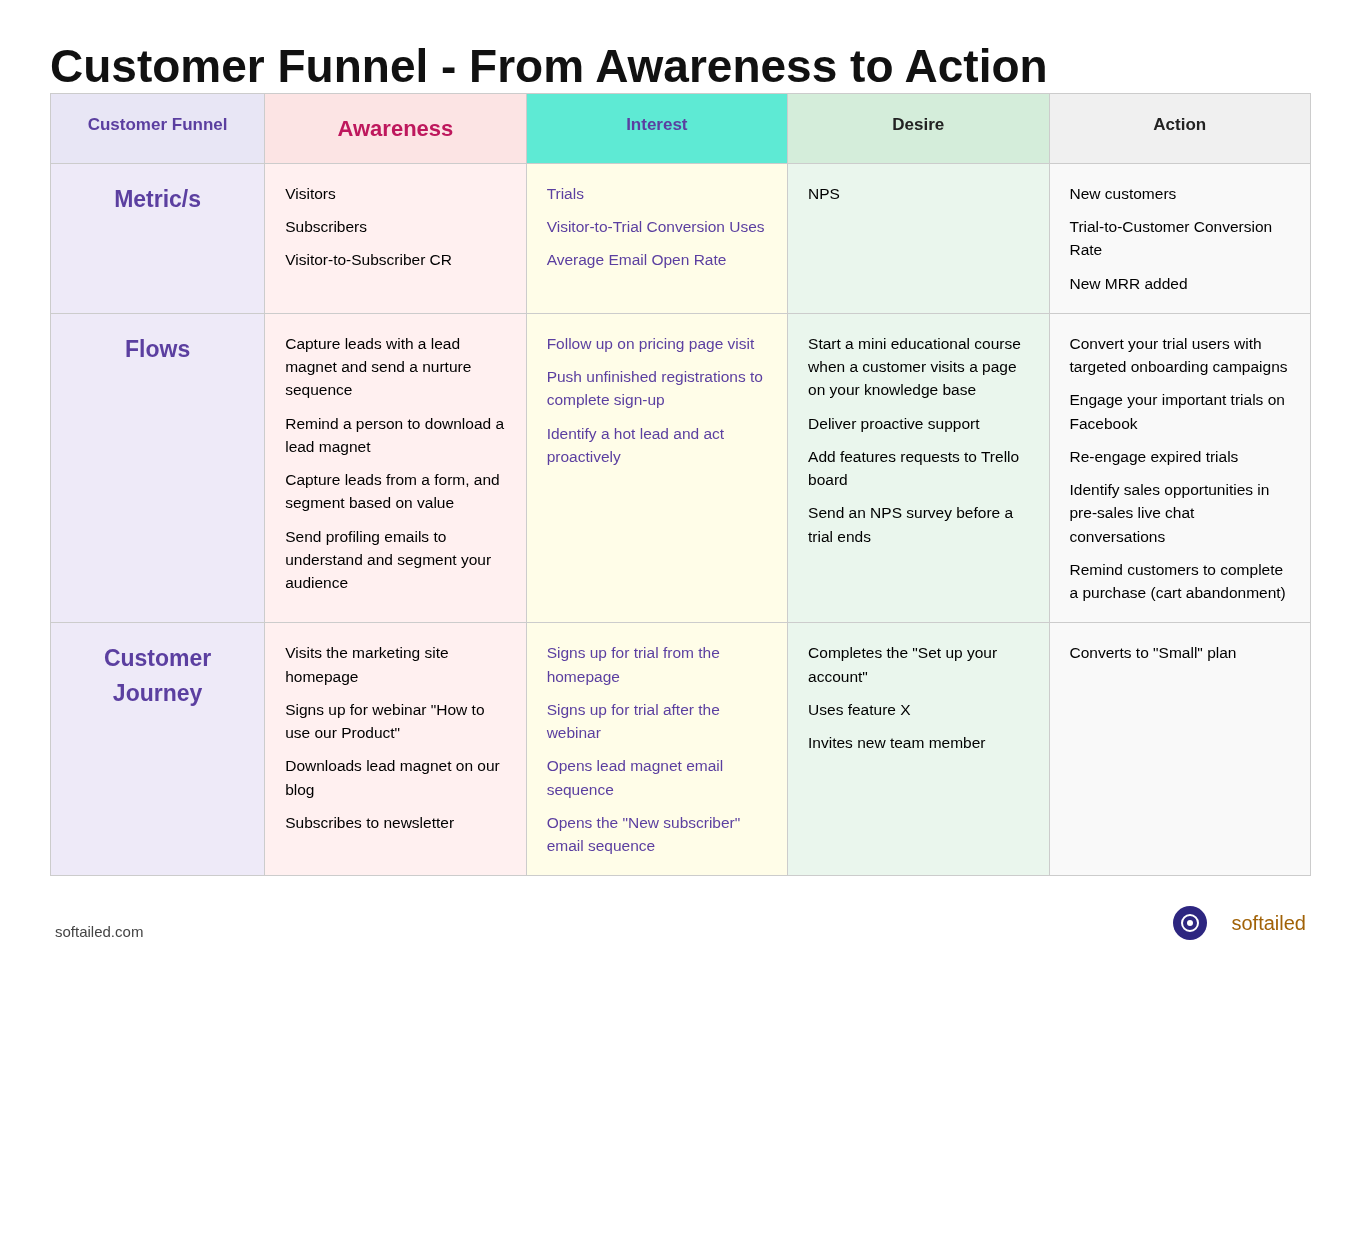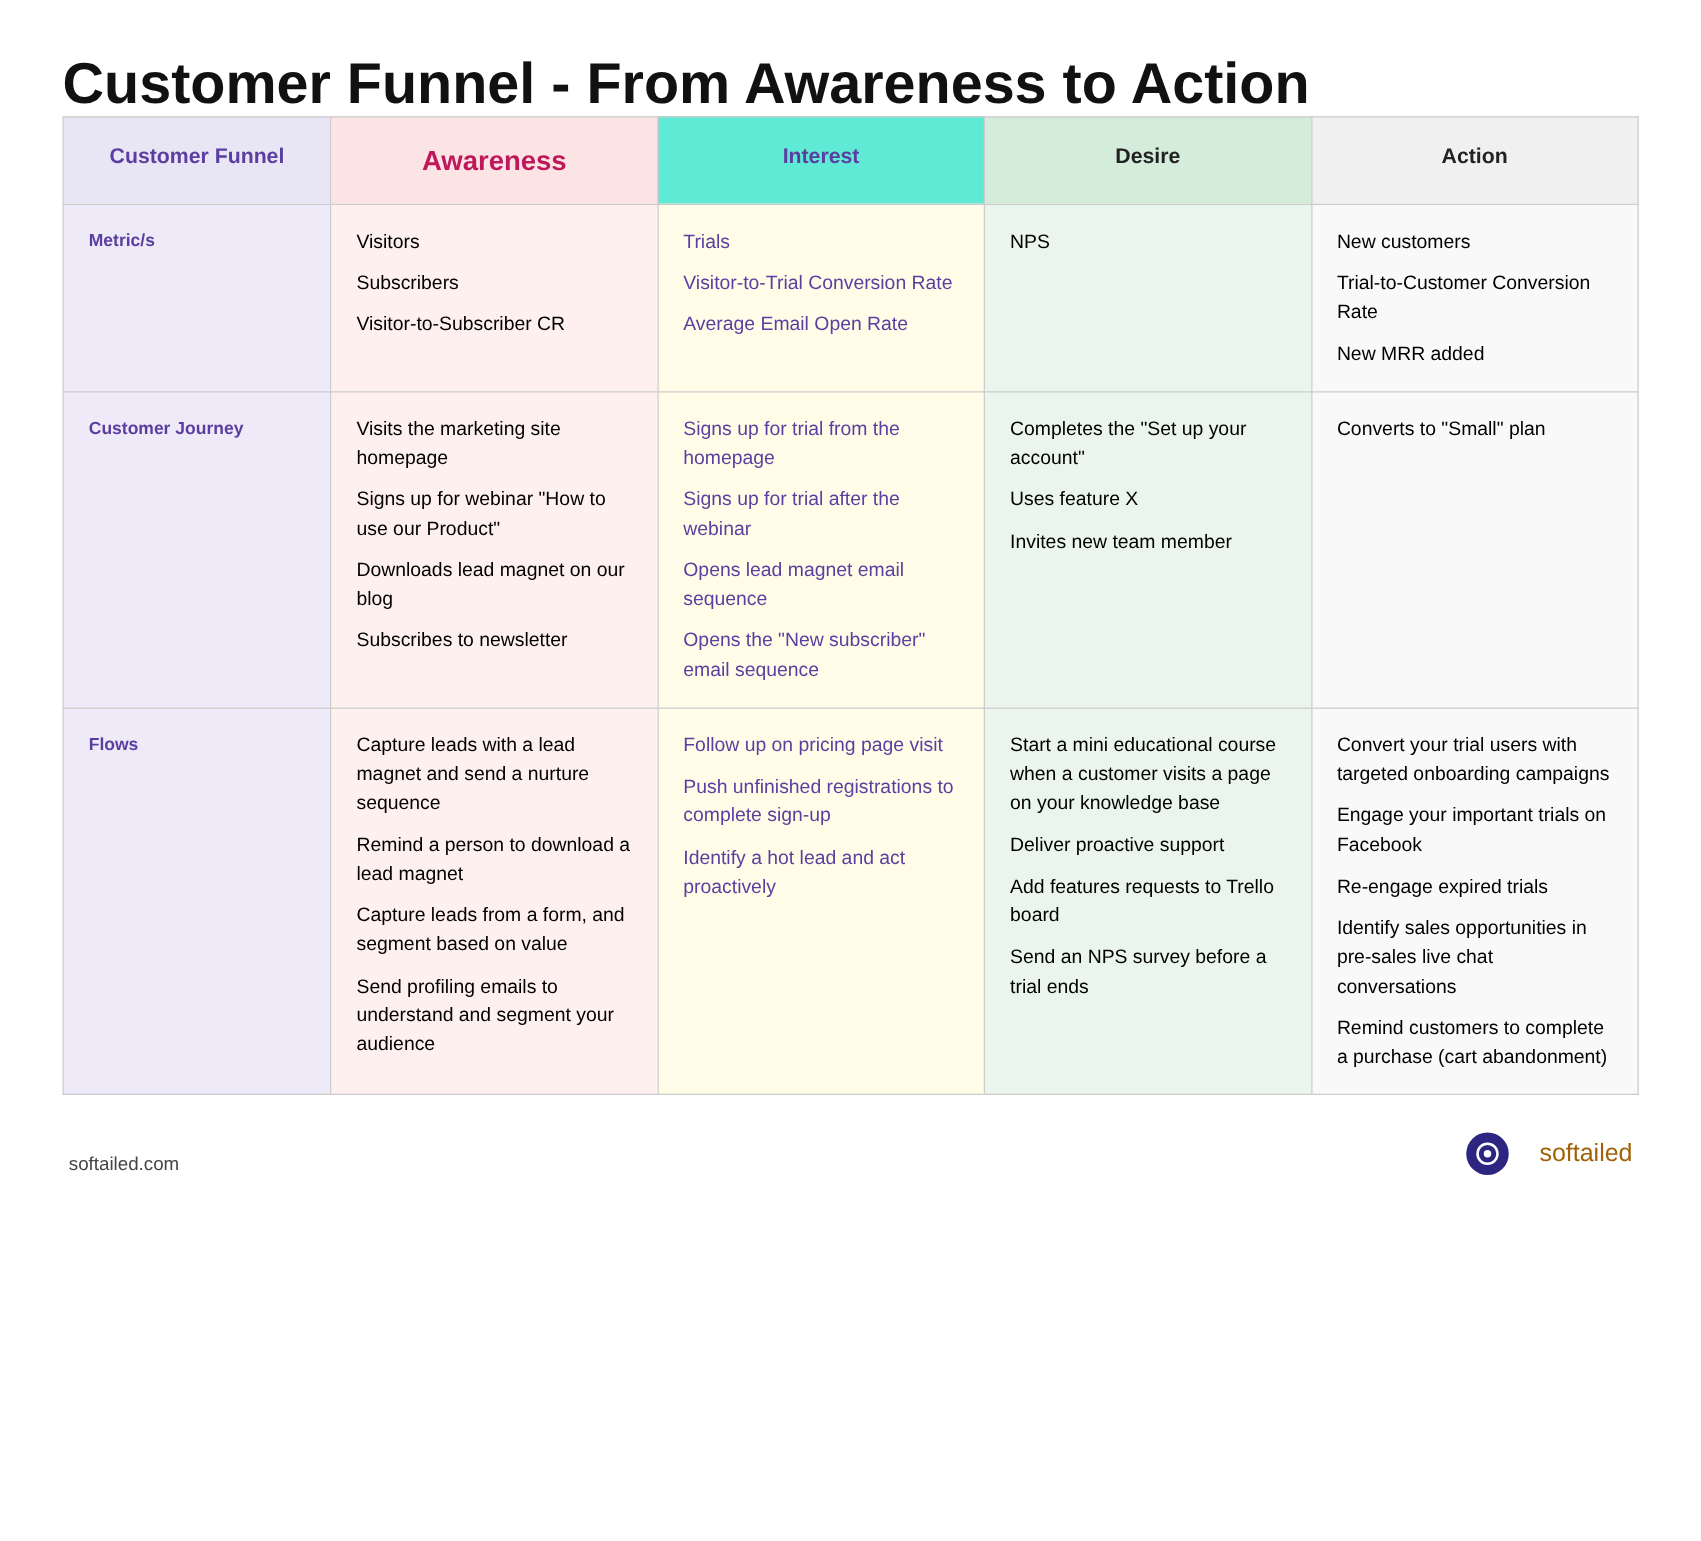--- a/index.html
+++ b/index.html
@@ -65,21 +65,22 @@
       font-weight: 900;
       font-size: 17px;
       color: #222;
     }
 
     
     .row-label {
       background: #eeeaf8;
       color: #5b3fa0;
       font-weight: 700;
-      font-size: 14px;
+      font-size: 23px;
+      text-align: center;
     }
 
     
     .cell-awareness { background: #fff0f0; }
     .cell-interest { background: #fffde8; color: #5b3fa0; font-weight: 500; }
     .cell-desire { background: #eaf6ed; }
     .cell-action { background: #f9f9f9; }
 
     
     .cell-list-item {
@@ -147,30 +148,57 @@
   <tbody id="table-body">
   <tr>
         <td class="row-label">Metric/s</td>
         <td class="cell-awareness">
           <span class="cell-list-item">Visitors</span>
           <span class="cell-list-item">Subscribers</span>
           <span class="cell-list-item">Visitor-to-Subscriber CR</span>
         </td>
         <td class="cell-interest">
           <span class="cell-list-item">Trials</span>
-          <span class="cell-list-item">Visitor-to-Trial Conversion Rate</span>
+          <span class="cell-list-item">Visitor-to-Trial Conversion Uses</span>
           <span class="cell-list-item">Average Email Open Rate</span>
         </td>
         <td class="cell-desire">
           <span class="cell-list-item">NPS</span>
         </td>
         <td class="cell-action">
           <span class="cell-list-item">New customers</span>
           <span class="cell-list-item">Trial-to-Customer Conversion Rate</span>
           <span class="cell-list-item">New MRR added</span>
+        </td>
+      </tr>
+      <tr>
+        <td class="row-label">Flows</td>
+        <td class="cell-awareness">
+          <span class="cell-list-item">Capture leads with a lead magnet and send a nurture sequence</span>
+          <span class="cell-list-item">Remind a person to download a lead magnet</span>
+          <span class="cell-list-item">Capture leads from a form, and segment based on value</span>
+          <span class="cell-list-item">Send profiling emails to understand and segment your audience</span>
+        </td>
+        <td class="cell-interest">
+          <span class="cell-list-item">Follow up on pricing page visit</span>
+          <span class="cell-list-item">Push unfinished registrations to complete sign-up</span>
+          <span class="cell-list-item">Identify a hot lead and act proactively</span>
+        </td>
+        <td class="cell-desire">
+          <span class="cell-list-item">Start a mini educational course when a customer visits a page on your knowledge base</span>
+          <span class="cell-list-item">Deliver proactive support</span>
+          <span class="cell-list-item">Add features requests to Trello board</span>
+          <span class="cell-list-item">Send an NPS survey before a trial ends</span>
+        </td>
+        <td class="cell-action">
+          <span class="cell-list-item">Convert your trial users with targeted onboarding campaigns</span>
+          <span class="cell-list-item">Engage your important trials on Facebook</span>
+          <span class="cell-list-item">Re-engage expired trials</span>
+          <span class="cell-list-item">Identify sales opportunities in pre-sales live chat conversations</span>
+          <span class="cell-list-item">Remind customers to complete a purchase (cart abandonment)</span>
         </td>
       </tr>
       <tr>
         <td class="row-label">Customer Journey</td>
         <td class="cell-awareness">
           <span class="cell-list-item">Visits the marketing site homepage</span>
           <span class="cell-list-item">Signs up for webinar "How to use our Product"</span>
           <span class="cell-list-item">Downloads lead magnet on our blog</span>
           <span class="cell-list-item">Subscribes to newsletter</span>
         </td>
@@ -180,47 +208,20 @@
           <span class="cell-list-item">Opens lead magnet email sequence</span>
           <span class="cell-list-item">Opens the "New subscriber" email sequence</span>
         </td>
         <td class="cell-desire">
           <span class="cell-list-item">Completes the "Set up your account"</span>
           <span class="cell-list-item">Uses feature X</span>
           <span class="cell-list-item">Invites new team member</span>
         </td>
         <td class="cell-action">
           <span class="cell-list-item">Converts to "Small" plan</span>
-        </td>
-      </tr>
-      <tr>
-        <td class="row-label">Flows</td>
-        <td class="cell-awareness">
-          <span class="cell-list-item">Capture leads with a lead magnet and send a nurture sequence</span>
-          <span class="cell-list-item">Remind a person to download a lead magnet</span>
-          <span class="cell-list-item">Capture leads from a form, and segment based on value</span>
-          <span class="cell-list-item">Send profiling emails to understand and segment your audience</span>
-        </td>
-        <td class="cell-interest">
-          <span class="cell-list-item">Follow up on pricing page visit</span>
-          <span class="cell-list-item">Push unfinished registrations to complete sign-up</span>
-          <span class="cell-list-item">Identify a hot lead and act proactively</span>
-        </td>
-        <td class="cell-desire">
-          <span class="cell-list-item">Start a mini educational course when a customer visits a page on your knowledge base</span>
-          <span class="cell-list-item">Deliver proactive support</span>
-          <span class="cell-list-item">Add features requests to Trello board</span>
-          <span class="cell-list-item">Send an NPS survey before a trial ends</span>
-        </td>
-        <td class="cell-action">
-          <span class="cell-list-item">Convert your trial users with targeted onboarding campaigns</span>
-          <span class="cell-list-item">Engage your important trials on Facebook</span>
-          <span class="cell-list-item">Re-engage expired trials</span>
-          <span class="cell-list-item">Identify sales opportunities in pre-sales live chat conversations</span>
-          <span class="cell-list-item">Remind customers to complete a purchase (cart abandonment)</span>
         </td>
       </tr>
     </tbody>
 </table>
 
 <div class="footer">
   <span class="footer-left">softailed.com</span>
   <div class="footer-logo">
     <div class="logo-icon">
       <svg width="20" height="20" viewBox="0 0 20 20" fill="none">

